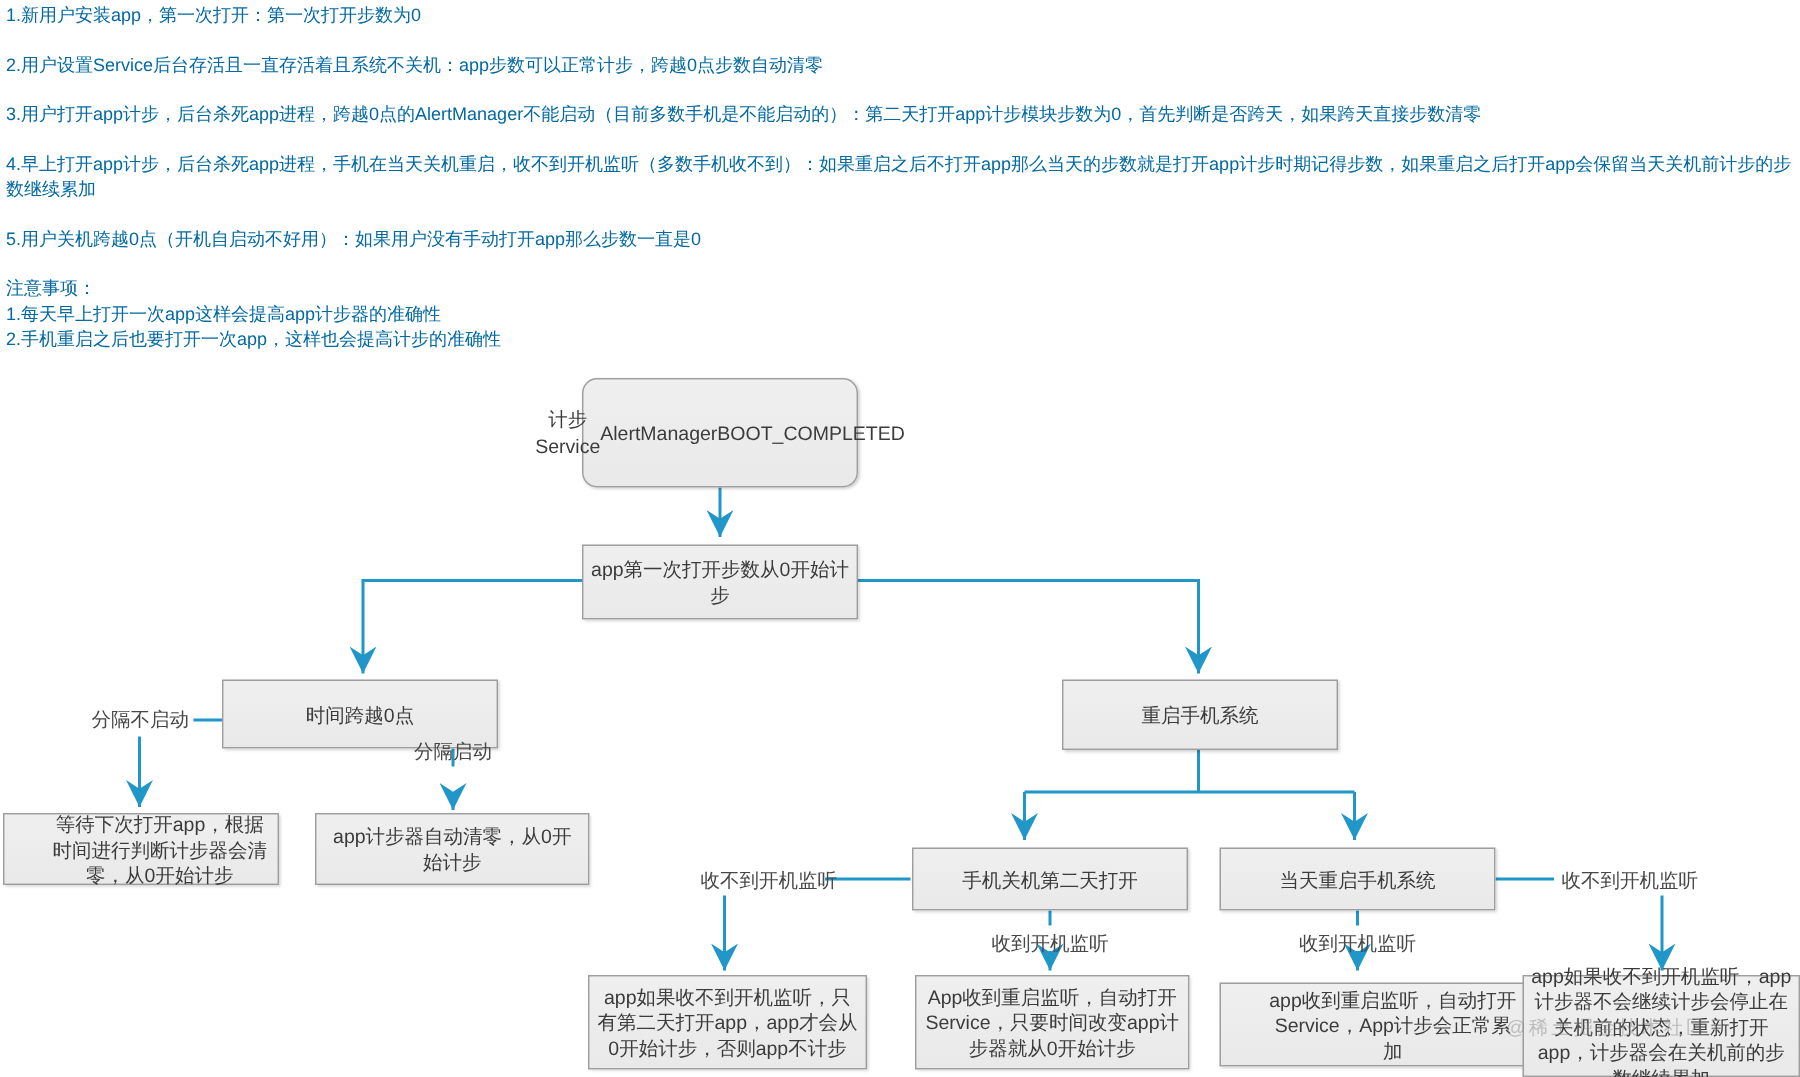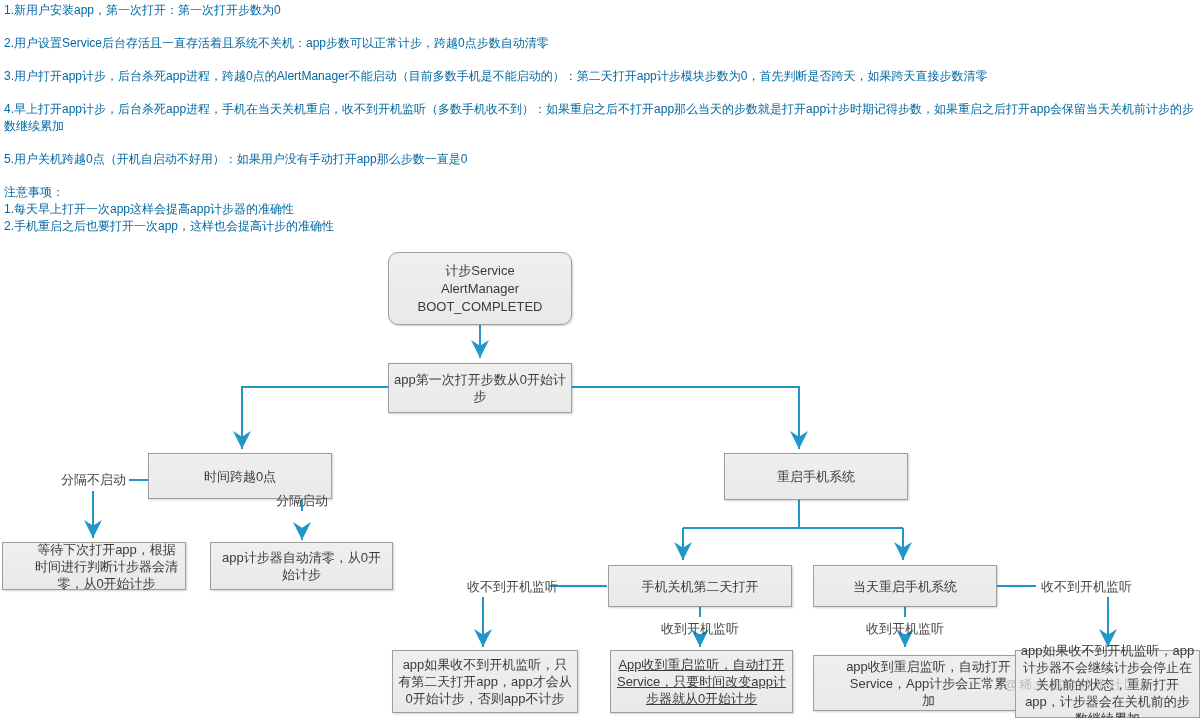--- a/index.html
+++ b/index.html
@@ -81,43 +81,43 @@
       <path d="M700 634 L700 647" marker-end="url(#ah)"></path>
 
       <path d="M905 607 L905 617"></path>
       <path d="M905 634 L905 647" marker-end="url(#ah)"></path>
 
       <path d="M997 586 L1036 586"></path>
       <path d="M1108 597 L1108 647" marker-end="url(#ah)"></path>
     </g>
   </svg>
 
-  <div class="node round" style="left:388px;top:252px;width:184px;height:73px;flex-direction:column;">
+  <div class="node round" style="left:388px;top:252px;width:184px;height:73px;flex-direction:row;">
     <span style="display:block">计步Service</span>
     <span style="display:block">AlertManager</span>
     <span style="display:block">BOOT_COMPLETED</span>
   </div>
 
   <div class="node" style="left:388px;top:363px;width:184px;height:50px;">app第一次打开步数从0开始计步</div>
 
   <div class="node" style="left:148px;top:453px;width:184px;height:46px;">时间跨越0点</div>
 
-  <div class="node" style="left:708px;top:453px;width:184px;height:47px;margin-left:16px;">重启手机系统</div>
+  <div class="node" style="left:708px;top:453px;width:184px;height:47px;">重启手机系统</div>
 
   <div class="node" style="left:2px;top:542px;width:184px;height:48px;padding-left:30px;">等待下次打开app，根据时间进行判断计步器会清零，从0开始计步</div>
 
   <div class="node" style="left:210px;top:542px;width:183px;height:48px;">app计步器自动清零，从0开始计步</div>
 
   <div class="node" style="left:608px;top:565px;width:184px;height:42px;">手机关机第二天打开</div>
 
   <div class="node" style="left:813px;top:565px;width:184px;height:42px;">当天重启手机系统</div>
 
   <div class="node" style="left:392px;top:650px;width:186px;height:63px;">app如果收不到开机监听，只有第二天打开app，app才会从0开始计步，否则app不计步</div>
 
-  <div class="node" style="left:610px;top:650px;width:183px;height:63px;text-decoration:underline;">App收到重启监听，自动打开Service，只要时间改变app计步器就从0开始计步</div>
+  <div class="node" style="left:610px;top:650px;width:183px;height:63px;">App收到重启监听，自动打开Service，只要时间改变app计步器就从0开始计步</div>
 
   <div class="node" style="left:813px;top:655px;width:204px;height:56px;padding-left:32px;">app收到重启监听，自动打开Service，App计步会正常累加</div>
 
   <div class="node" style="left:1015px;top:650px;width:185px;height:68px;padding:2px 3px;">app如果收不到开机监听，app计步器不会继续计步会停止在关机前的状态，重新打开app，计步器会在关机前的步数继续累加</div>
 
   <div class="edge-label" style="left:61px;top:473px;font-family:Liberation Mono, monospace;">分隔不启动</div>
 
   <div class="edge-label" style="left:276px;top:494px;font-family:Liberation Mono, monospace;">分隔启动</div>
 
   <div class="edge-label" style="left:467px;top:579px;">收不到开机监听</div>

